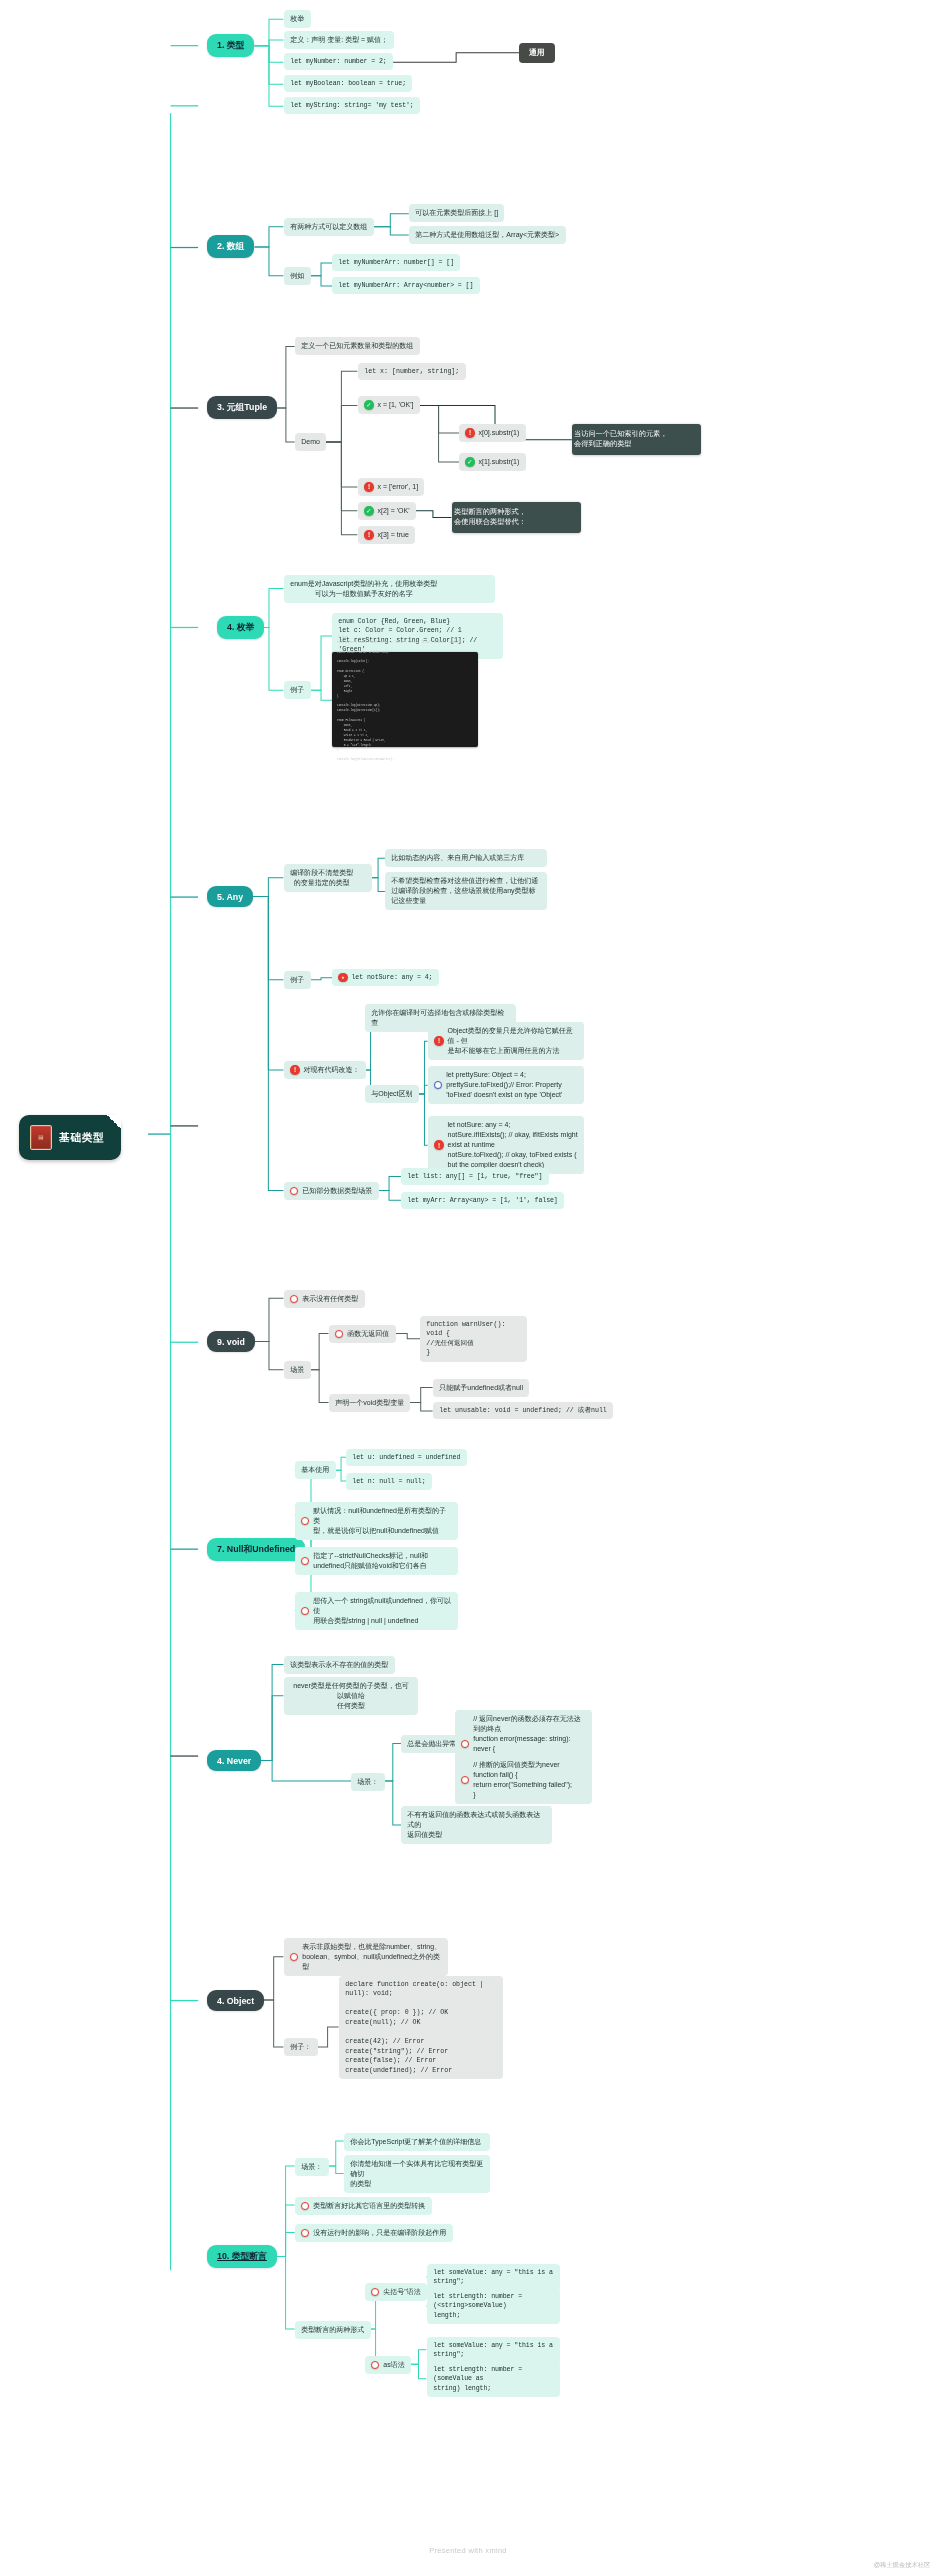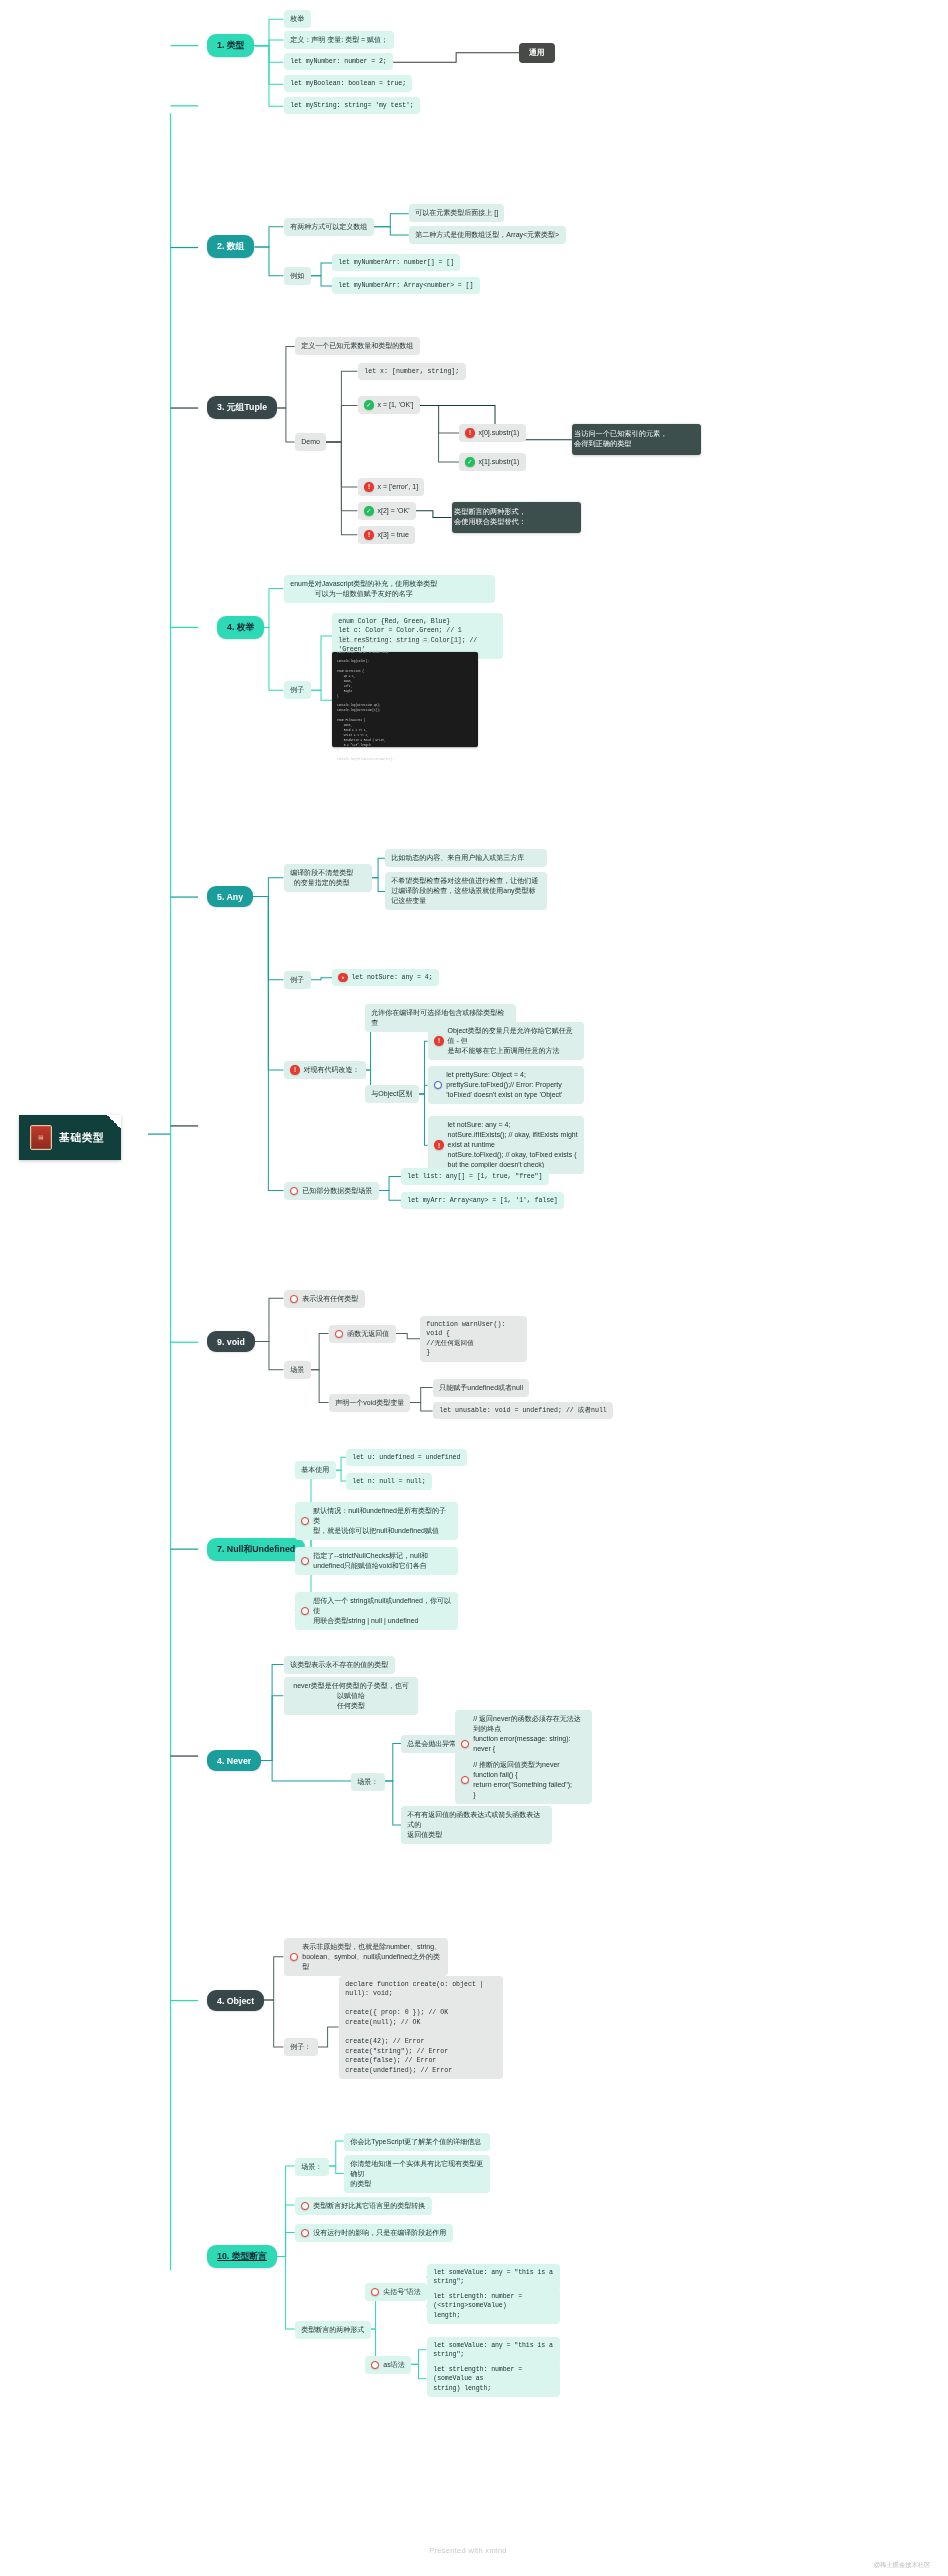--- a/index.html
+++ b/index.html
@@ -15,21 +15,21 @@
   }
   #canvas { position:absolute; inset:0; }
   svg.links { position:absolute; left:0; top:0; width:948px; height:2576px; pointer-events:none; }
 
   .node { position:absolute; display:flex; align-items:center; }
 
   
   .root {
     background:#103F3C;
     color:#ffffff;
-    border-radius:0;
+    border-radius:10px;
     padding:10px 16.3px 10px 11.3px;
     box-shadow:0 1.3px 3.8px rgba(0,0,0,.22);
     gap:7.5px;
   }
   .root .folded-corner{
     position:absolute; right:0; top:0; width:14px; height:14px;
     background:linear-gradient(225deg,#ffffff 0 50%, rgba(255,255,255,0) 50%);
   }
   .root-label{ font-size:10.7px; font-weight:bold; letter-spacing:0.6px; }
   .root-ico{

